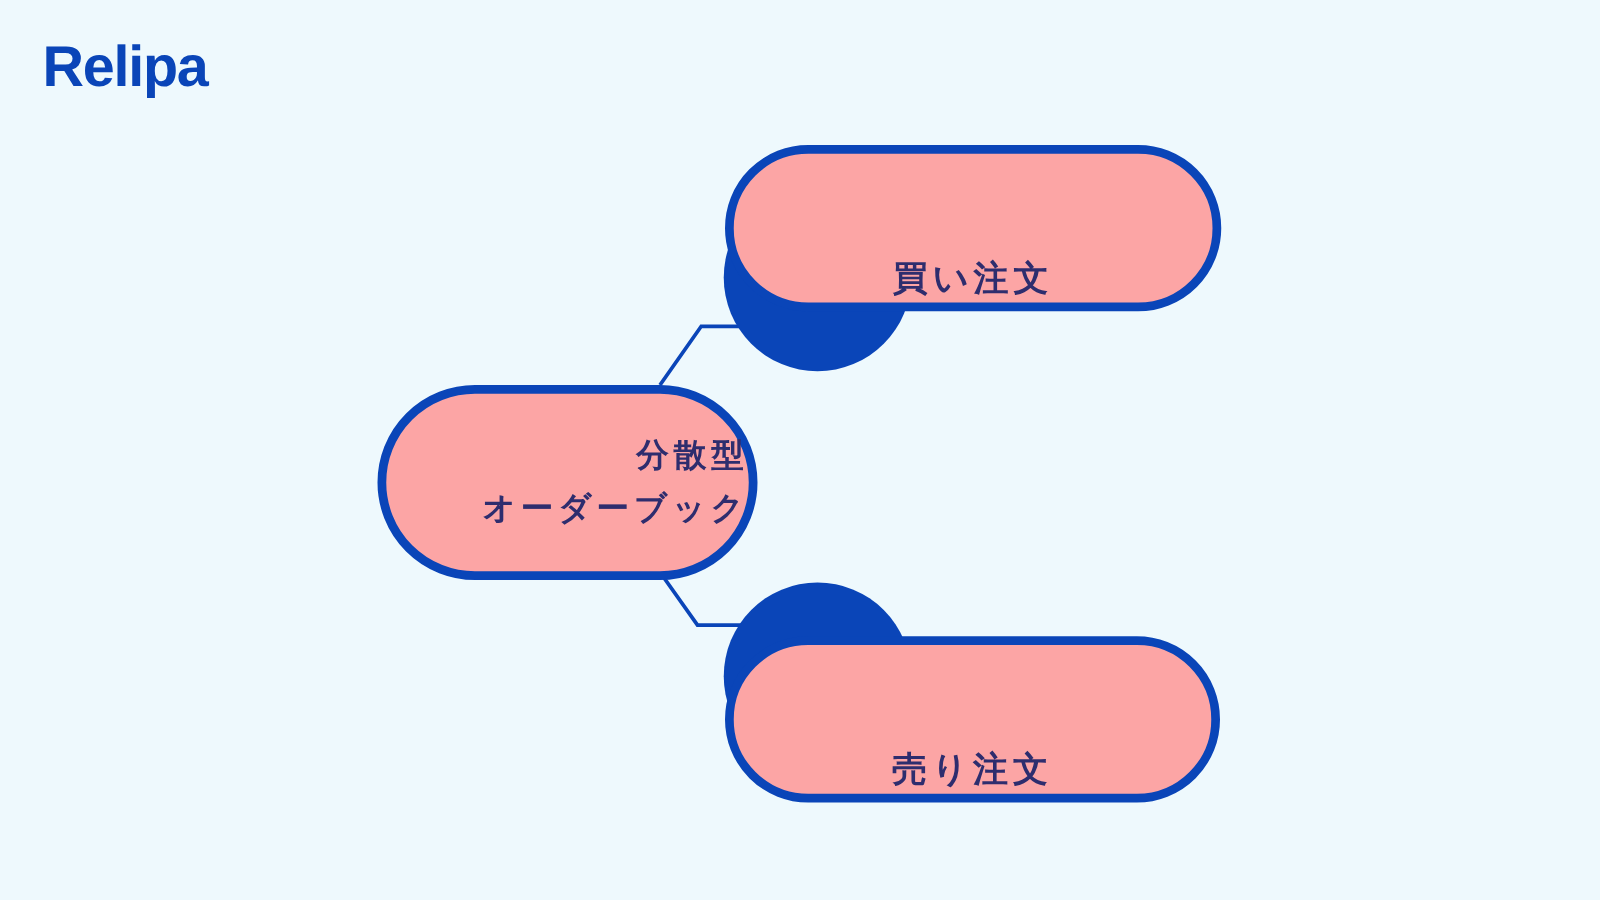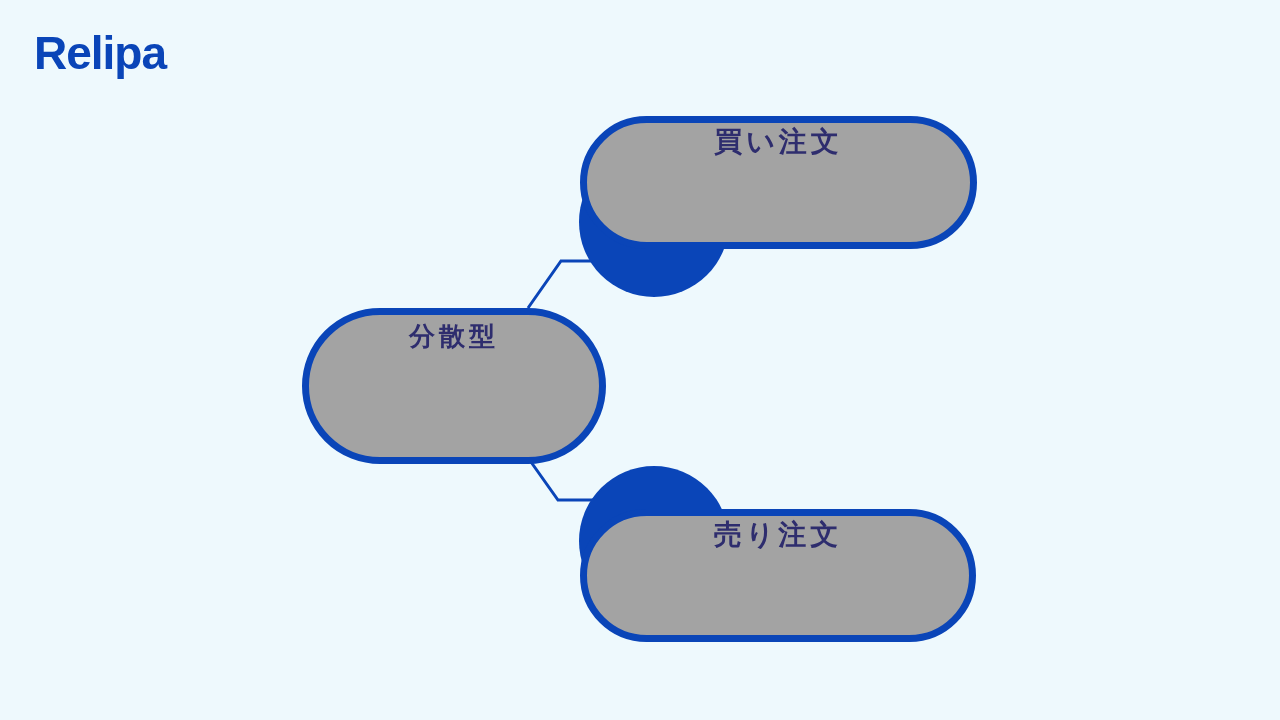--- a/index.html
+++ b/index.html
@@ -33,38 +33,39 @@
       position: absolute;
       left: 0;
       top: 0;
       width: 1280px;
       height: 720px;
       pointer-events: none;
     }
     .pill {
       position: absolute;
       box-sizing: border-box;
-      background: #a3a3a3;
+      background: #fca5a5;
       border: 7px solid #0a45b8;
       display: flex;
-      align-items: flex-start;
+      align-items: flex-end;
       justify-content: center;
       text-align: center;
       color: #2e2d6e;
       font-weight: 700;
       letter-spacing: 4px;
     }
     .pill-center {
       left: 302px;
       top: 308px;
       width: 304px;
       height: 156px;
       border-radius: 78px;
       font-size: 26px;
       line-height: 42px;
+      flex-direction: column;
     }
     .pill-top {
       left: 580px;
       top: 116px;
       width: 397px;
       height: 133px;
       border-radius: 67px;
       font-size: 28px;
     }
     .pill-bottom {
@@ -96,20 +97,21 @@
 <svg class="connectors" viewBox="0 0 1280 720" xmlns="http://www.w3.org/2000/svg">
   <polyline points="528,308 561,261 600,261" fill="none" stroke="#0a45b8" stroke-width="3"></polyline>
   <polyline points="531,462 558,500 600,500" fill="none" stroke="#0a45b8" stroke-width="3"></polyline>
 </svg>
 
 <div class="blob blob-top"></div>
 <div class="blob blob-bottom"></div>
 
 <div class="pill pill-center">
   <span class="pill-label-line">分散型</span>
+  <span class="pill-label-line">オーダーブック</span>
 </div>
 
 <div class="pill pill-top">
   <span>買い注文</span>
 </div>
 
 <div class="pill pill-bottom">
   <span>売り注文</span>
 </div>
 

